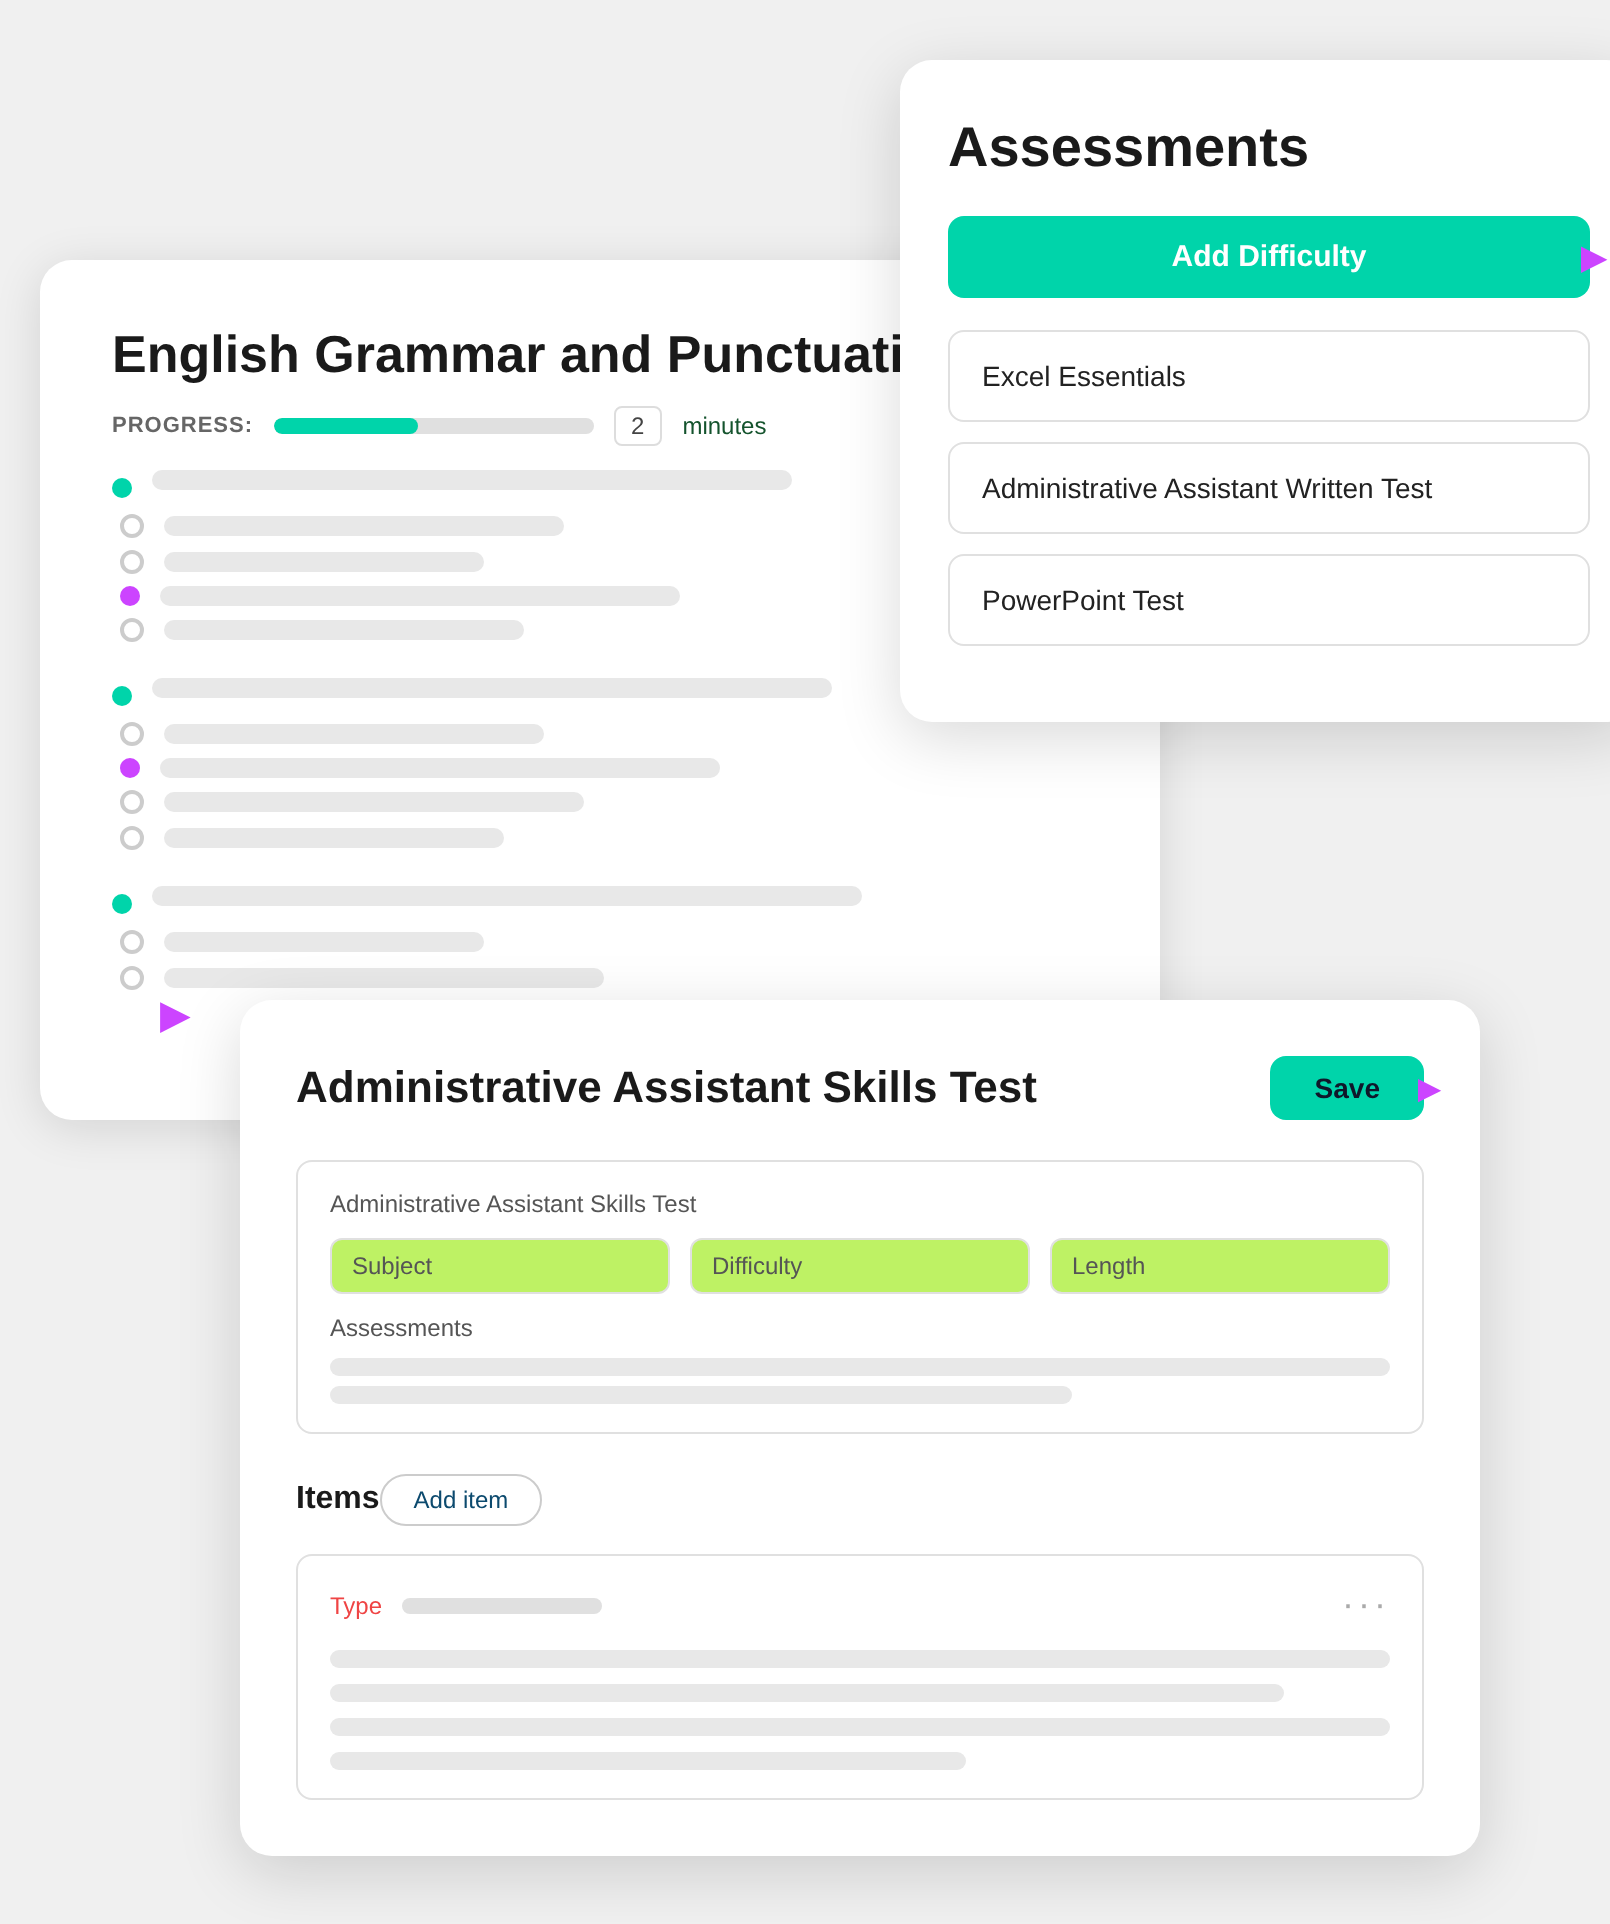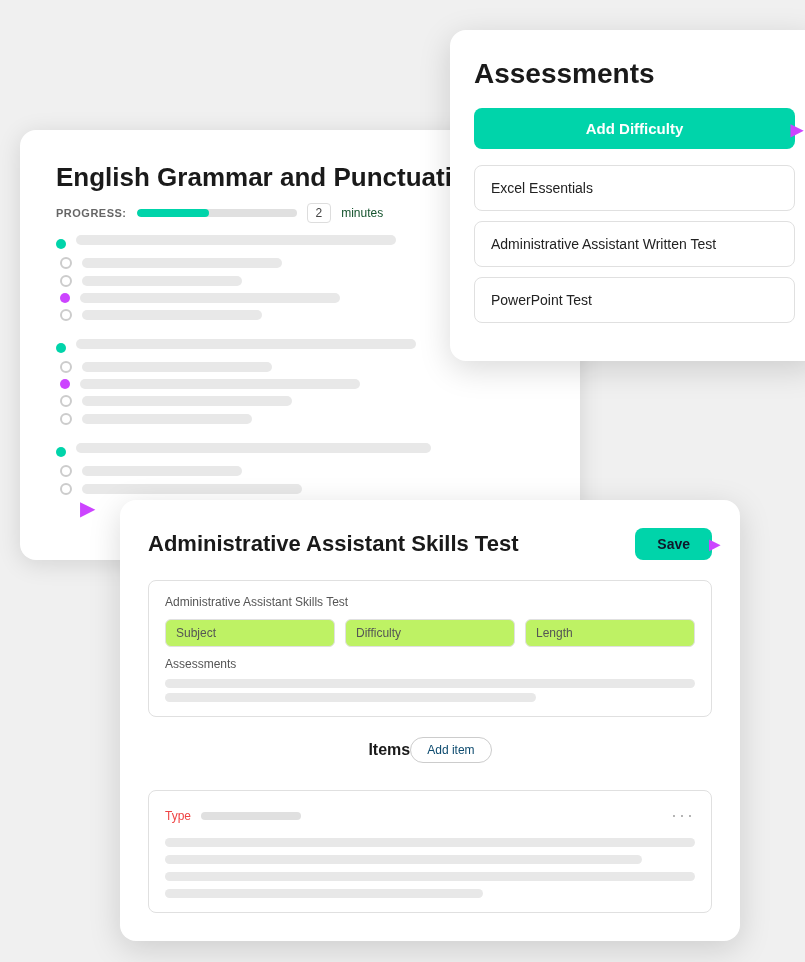--- a/index.html
+++ b/index.html
@@ -269,22 +269,22 @@
 
     .instr-line {
       height: 9px;
       background: #e8e8e8;
       border-radius: 5px;
     }
 
     .items-header {
       display: flex;
       align-items: center;
-      justify-content: center;
-      margin-bottom: 27px;
+      justify-content: flex-start;
+      margin-bottom: 14px;
     }
 
     .items-label {
       font-size: 16px;
       font-weight: 700;
       color: #1a1a1a;
     }
 
     .btn-add-item {
       border: 1.5px solid #ccc;

